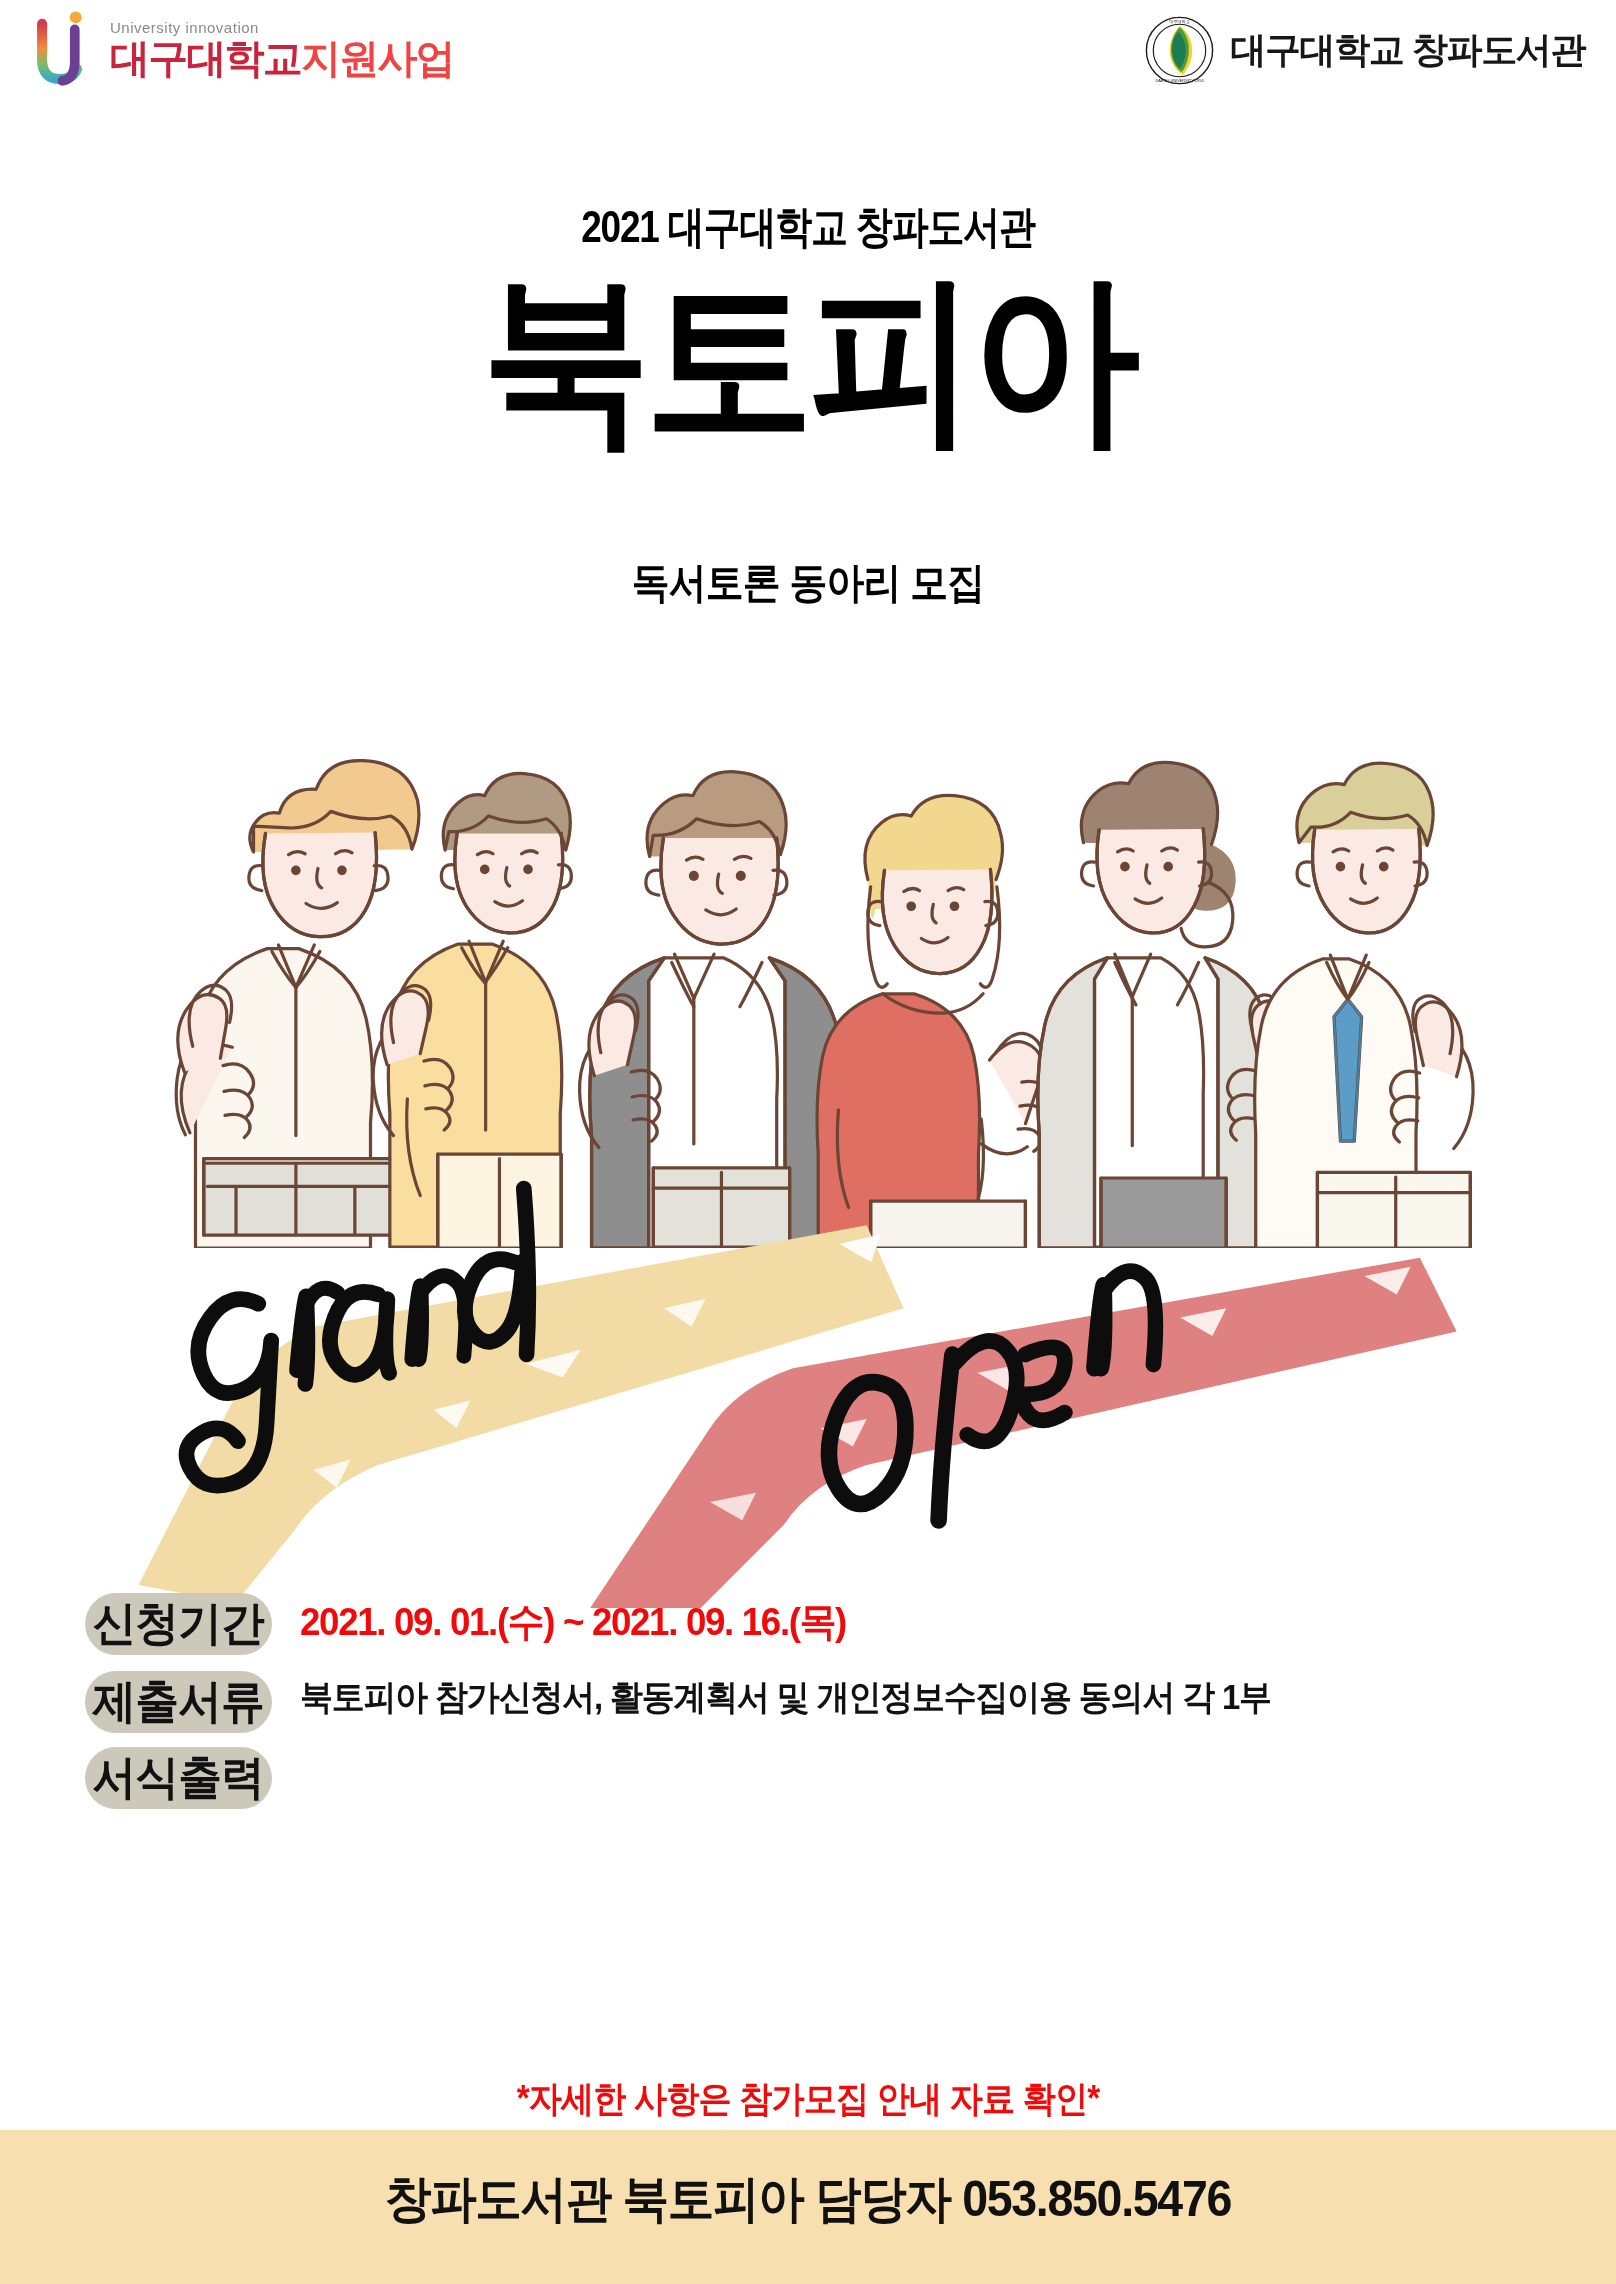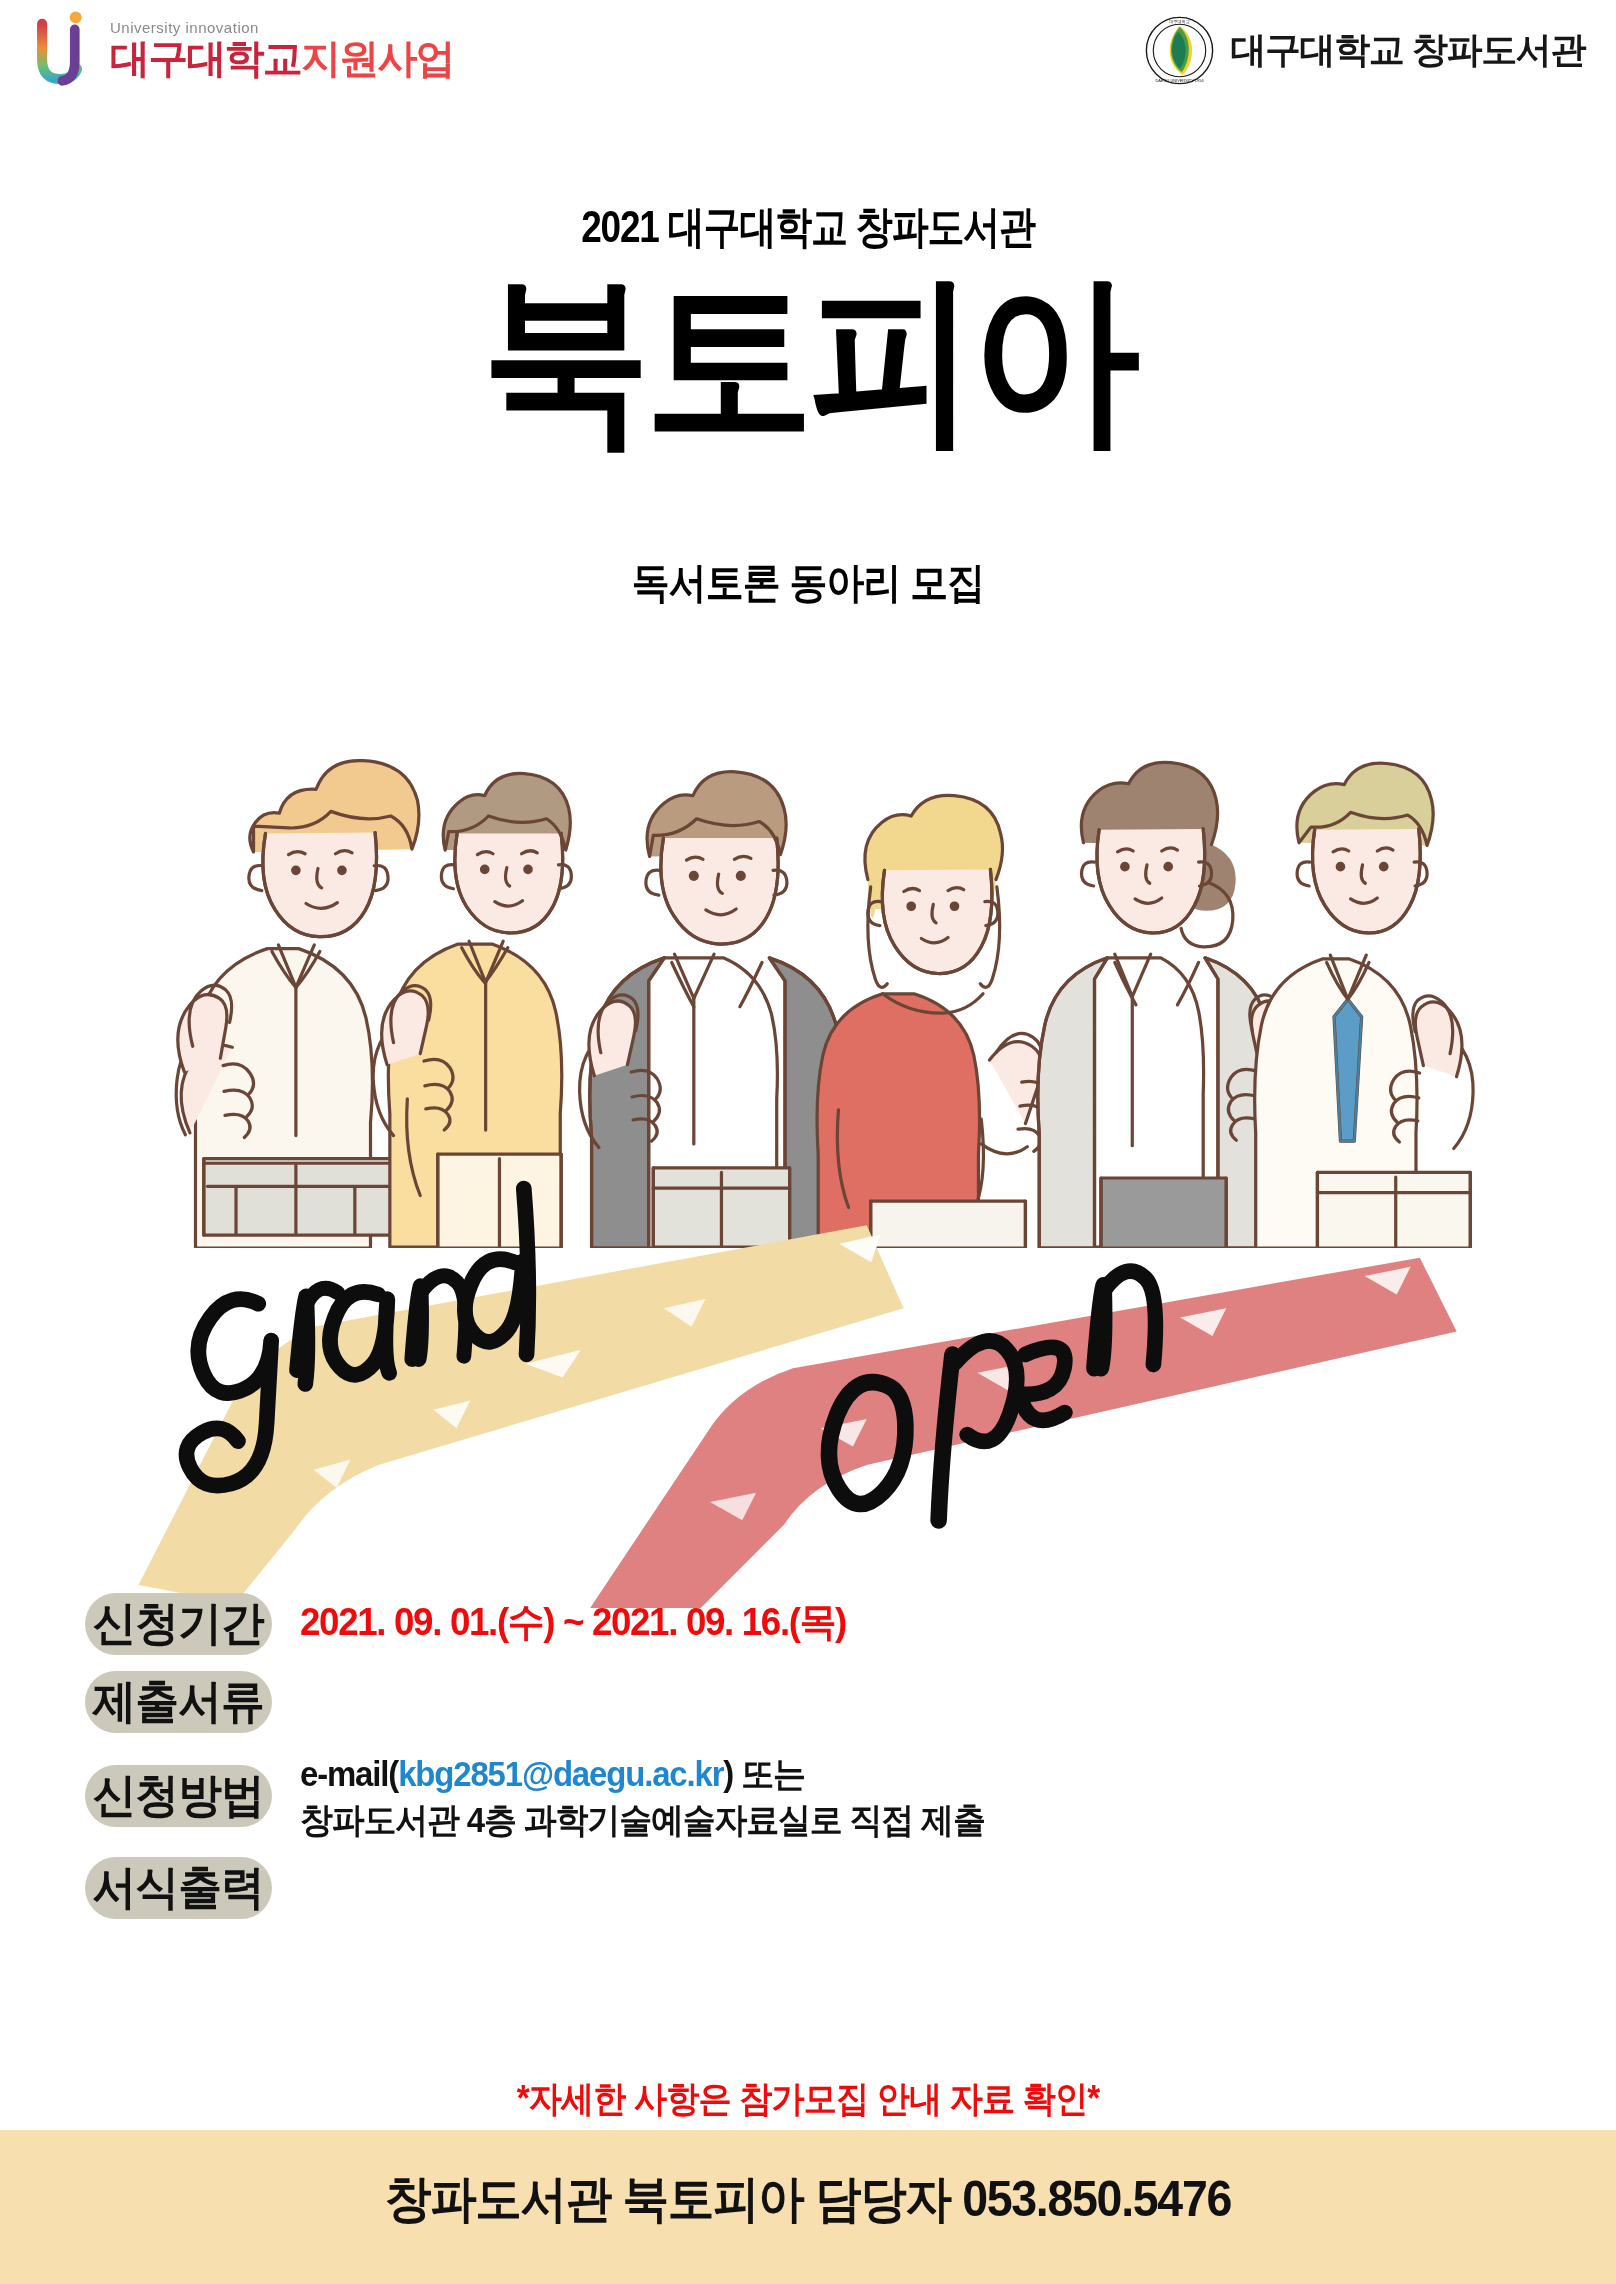--- a/index.html
+++ b/index.html
@@ -401,31 +401,25 @@
         </div>
       <div class="rowbody">
         <div class="line red">2021. 09. 01.(수) ~ 2021. 09. 16.(목)</div>
       </div>
     </div>
 
     <div class="row r2">
       <div class="pill">
           <span>제출서류</span>
         </div>
-    </div>
-
-    <div class="row r3">
-      <div class="pill">
-          <span>신청방법</span>
-        </div>
       <div class="rowbody">
-        <div class="line"><span>e-mail(</span><span class="blue">kbg2851@daegu.ac.kr</span><span>) 또는</span></div>
-        <div class="line">창파도서관 4층 과학기술예술자료실로 직접 제출</div>
+        <div class="line">북토피아 참가신청서, 활동계획서 및 개인정보수집이용 동의서 각 1부</div>
       </div>
     </div>
+
 
     <div class="row r4">
       <div class="pill">
           <span>서식출력</span>
         </div>
     </div>
 
   </div>
 
   <div class="note">*자세한 사항은 참가모집 안내 자료 확인*</div>

